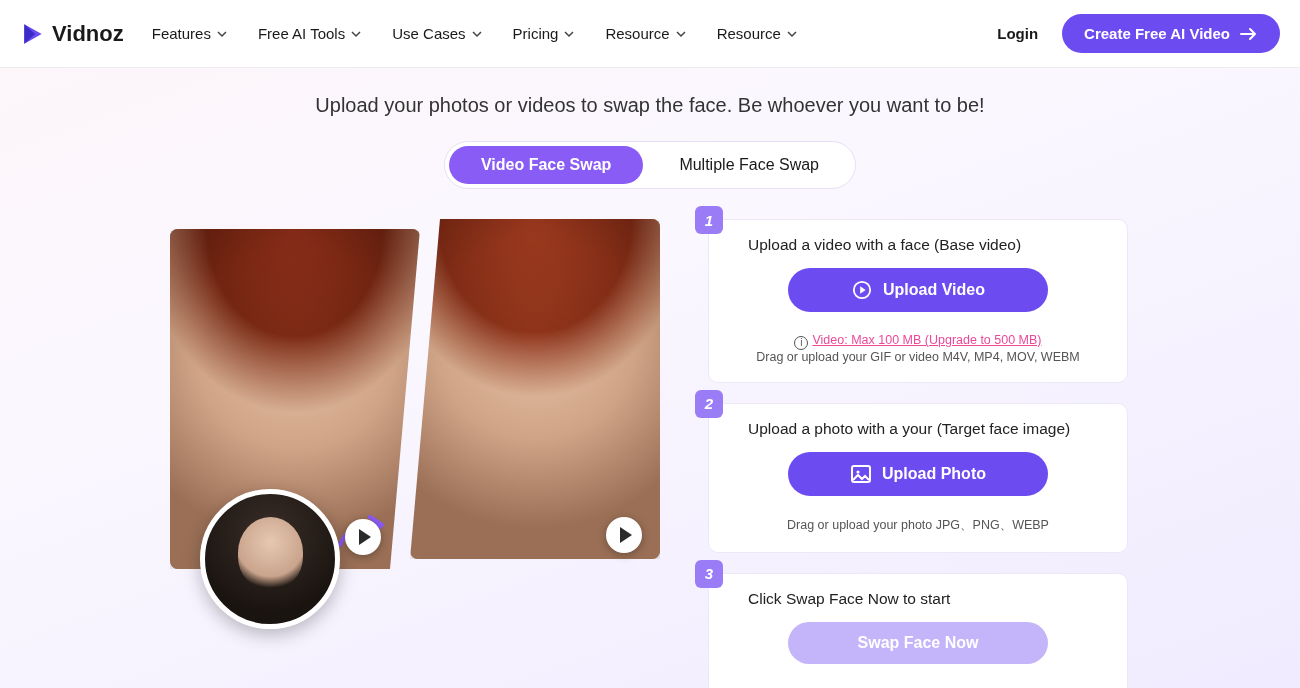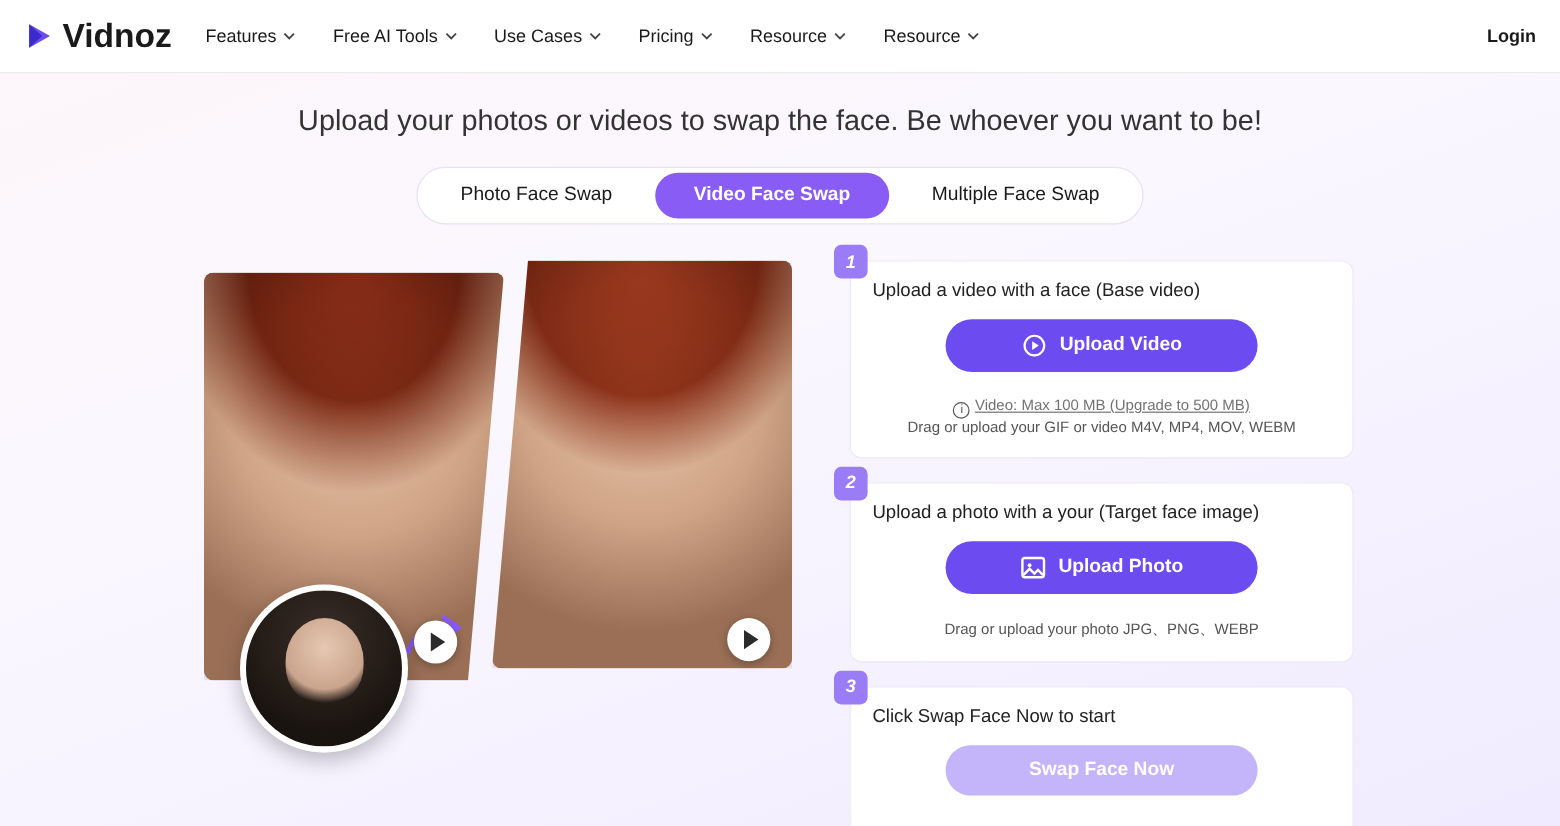--- a/index.html
+++ b/index.html
@@ -1,31 +1,31 @@
 <!DOCTYPE html>
 <html><head>
   <meta charset="utf-8">
   <style>
     * { margin: 0; padding: 0; box-sizing: border-box; }
     body { font-family: -apple-system, BlinkMacSystemFont, "Segoe UI", sans-serif; background: linear-gradient(160deg, #fdf6f9 0%, #faf7ff 40%, #efeafe 100%); min-height: 688px; width: 1300px; }
     
     .navbar { display: flex; align-items: center; justify-content: space-between; padding: 14px 20px; background: #fff; border-bottom: 1px solid #ececec; }
     .nav-left { display: flex; align-items: center; gap: 28px; }
-    .logo { display: flex; align-items: center; gap: 6px; font-size: 28px; font-weight: 700; color: #1a1a1a; }
+    .logo { display: flex; align-items: center; gap: 6px; font-size: 22px; font-weight: 700; color: #1a1a1a; }
     .logo svg { width: 26px; height: 26px; }
     .nav-links { display: flex; gap: 30px; align-items: center; }
     .nav-link { display: flex; align-items: center; gap: 5px; font-size: 15px; color: #1a1a1a; cursor: pointer; }
     .chevron-down { width: 12px; height: 12px; }
     .nav-right { display: flex; align-items: center; gap: 24px; }
     .login { font-size: 15px; font-weight: 600; color: #1a1a1a; cursor: pointer; }
     .cta-btn { display: flex; align-items: center; gap: 10px; background: #6c4cf1; color: #fff; padding: 11px 22px; border-radius: 24px; font-size: 15px; font-weight: 600; cursor: pointer; border: none; }
     .cta-btn svg { width: 18px; height: 14px; }
     
     .hero { text-align: center; padding: 26px 0 24px; }
-    .hero-sub { font-size: 24px; color: #333; }
+    .hero-sub { font-size: 20px; color: #333; }
     
     .tabs-wrap { display: flex; justify-content: center; margin-bottom: 30px; }
     .tabs { display: flex; background: #fff; border: 1px solid #e6e1f5; border-radius: 28px; padding: 4px; gap: 4px; }
     .tab { padding: 10px 32px; border-radius: 22px; font-size: 16px; cursor: pointer; color: #1a1a1a; }
     .tab.active { background: #8a5cf6; color: #fff; font-weight: 600; }
     
     .main { display: flex; gap: 48px; padding: 0 60px 30px 170px; }
     .preview { position: relative; width: 490px; height: 400px; }
     .img-left, .img-right { position: absolute; width: 250px; height: 340px; border-radius: 8px; overflow: hidden; background: linear-gradient(160deg, #7a6a5c 0%, #b08a72 100%); box-shadow: 0 8px 24px rgba(0,0,0,.18); }
     .img-left { left: 0; top: 10px; clip-path: polygon(0 0, 100% 0, 88% 100%, 0 100%); }
@@ -37,26 +37,26 @@
     .circle::after { content: ""; position: absolute; left: 25%; top: 18%; width: 50%; height: 55%; background: radial-gradient(circle at 50% 35%, #e6c8b2 0%, #caa48c 60%, transparent 80%); border-radius: 50% 50% 45% 45%; }
     .arrow-swap { position: absolute; left: 166px; bottom: 64px; width: 54px; height: 40px; }
     .play-btn { position: absolute; width: 36px; height: 36px; border-radius: 50%; background: #fff; display: flex; align-items: center; justify-content: center; box-shadow: 0 2px 8px rgba(0,0,0,.3); }
     .play-btn::after { content: ""; border-left: 12px solid #2b2b2b; border-top: 8px solid transparent; border-bottom: 8px solid transparent; margin-left: 3px; }
     .play-1 { left: 175px; top: 300px; }
     .play-2 { right: 18px; top: 298px; }
     
     .steps { flex: 1; max-width: 420px; display: flex; flex-direction: column; gap: 20px; }
     .step-card { background: #fff; border: 1px solid #ece8f8; border-radius: 10px; padding: 16px 18px 18px; position: relative; }
     .step-num { position: absolute; left: -14px; top: -14px; width: 28px; height: 28px; background: #9a7cf6; color: #fff; font-style: italic; font-weight: 700; display: flex; align-items: center; justify-content: center; border-radius: 6px; font-size: 15px; }
-    .step-title { font-size: 15.5px; color: #222; margin-bottom: 14px; }
+    .step-title { font-size: 15.5px; color: #222; margin-bottom: 14px; margin-left: 21px; }
     .upload-btn { display: flex; align-items: center; justify-content: center; gap: 10px; background: #6c4cf1; color: #fff; border: none; border-radius: 24px; padding: 12px 0; width: 260px; margin: 0 auto 21px; font-size: 16px; font-weight: 600; cursor: pointer; }
     .upload-btn.disabled { background: #c4b4f9; cursor: default; }
     .upload-btn svg { width: 22px; height: 20px; }
     .hint { text-align: center; font-size: 12.5px; color: #555; }
-    .hint a { color: #737373; text-decoration: underline; }
+    .hint a { color: #ec4899; text-decoration: underline; }
     .info-icon { display: inline-flex; width: 14px; height: 14px; border: 1.2px solid #555; border-radius: 50%; align-items: center; justify-content: center; font-size: 10px; margin-right: 4px; vertical-align: -2px; }
   </style>
 </head>
 <body>
 
 <nav class="navbar">
   <div class="nav-left">
     <div class="logo">
       <svg viewBox="0 0 24 24">
           <path fill="#6c4cf1" d="M4 3l16 9-16 9V3z"></path>
@@ -98,30 +98,35 @@
       <div class="nav-link">
           <span>Resource</span>
           <svg class="chevron-down" viewBox="0 0 12 12">
             <path d="M2 4l4 4 4-4" stroke="#444" stroke-width="1.5" fill="none"></path>
           </svg>
         </div>
     </div>
   </div>
   <div class="nav-right">
     <span class="login">Login</span>
+    <button class="cta-btn">
+      <span>Create Free AI Video</span>
+      <svg viewBox="0 0 18 14">
+          <path d="M1 7h14M10 2l5 5-5 5" stroke="#fff" stroke-width="2" fill="none" stroke-linecap="round" stroke-linejoin="round"></path>
+        </svg>
+    </button>
   </div>
 </nav>
 
 <div class="hero">
   <p class="hero-sub">Upload your photos or videos to swap the face. Be whoever you want to be!</p>
 </div>
 
 <div class="tabs-wrap">
   <div class="tabs">
-    <div class="tab">Photo Face Swap</div>
     <div class="tab active">Video Face Swap</div>
     <div class="tab">Multiple Face Swap</div>
   </div>
 </div>
 
 <div class="main">
   <div class="preview">
     <div class="img-left">
         <div class="face">
           <div class="hair-red"></div>

